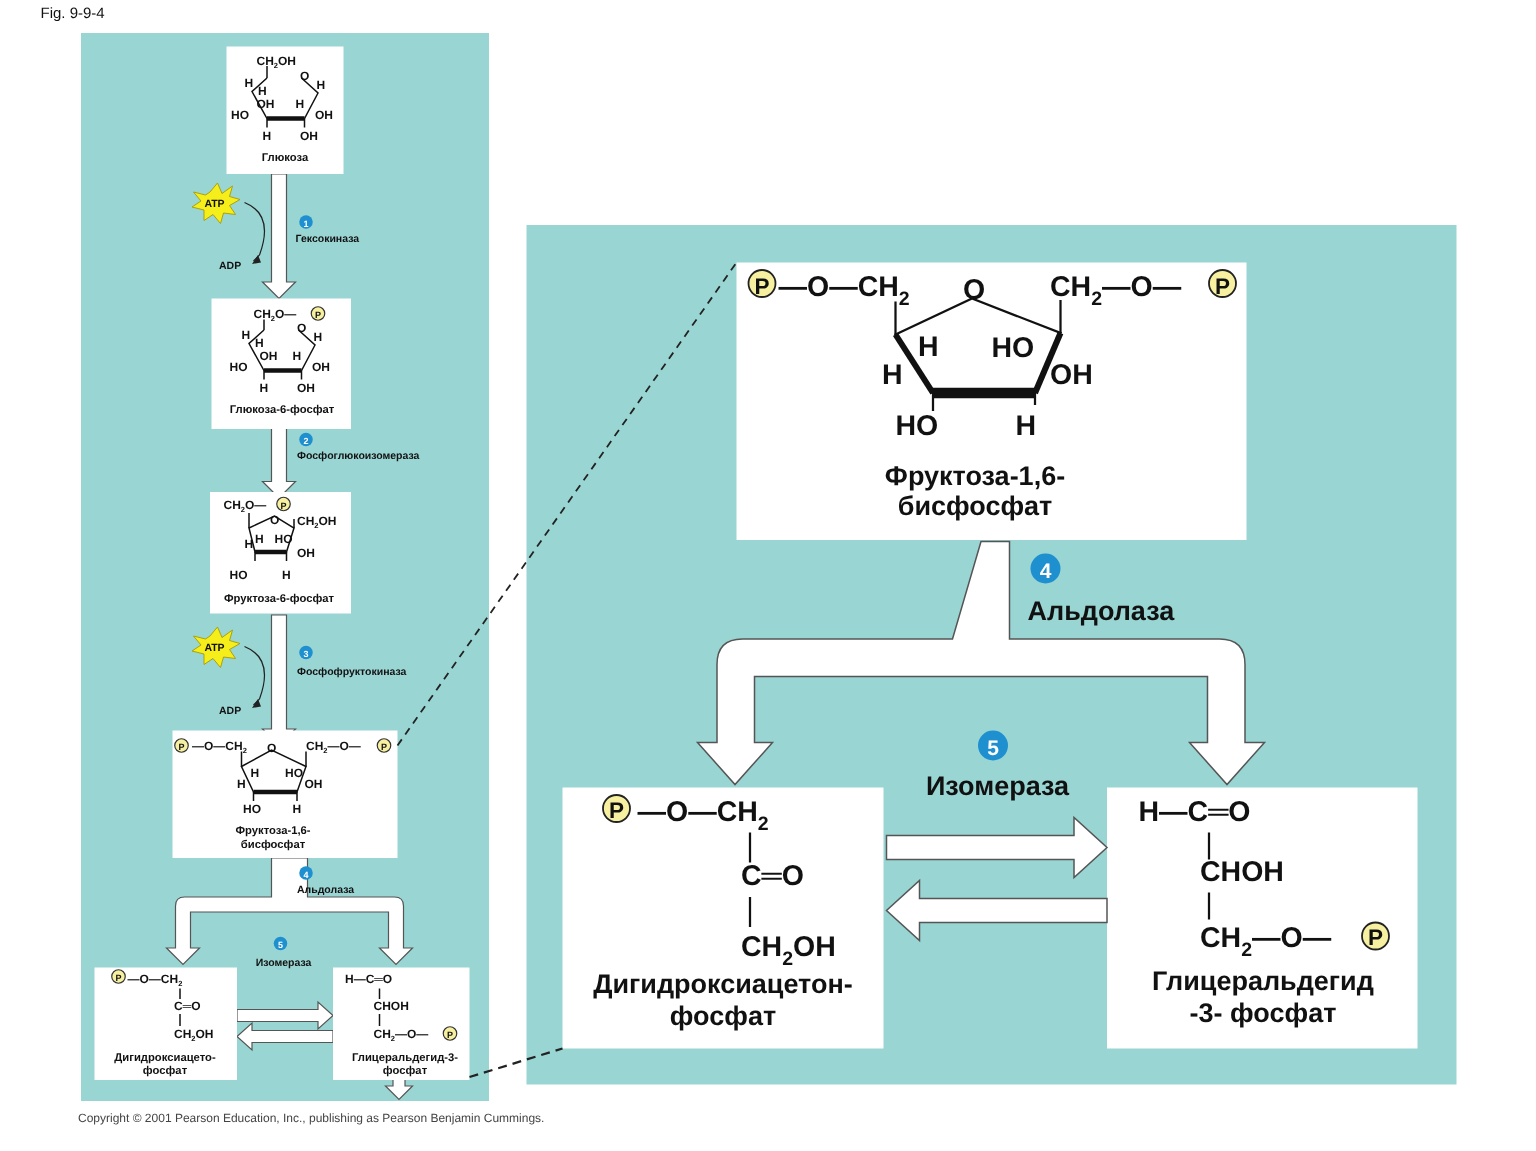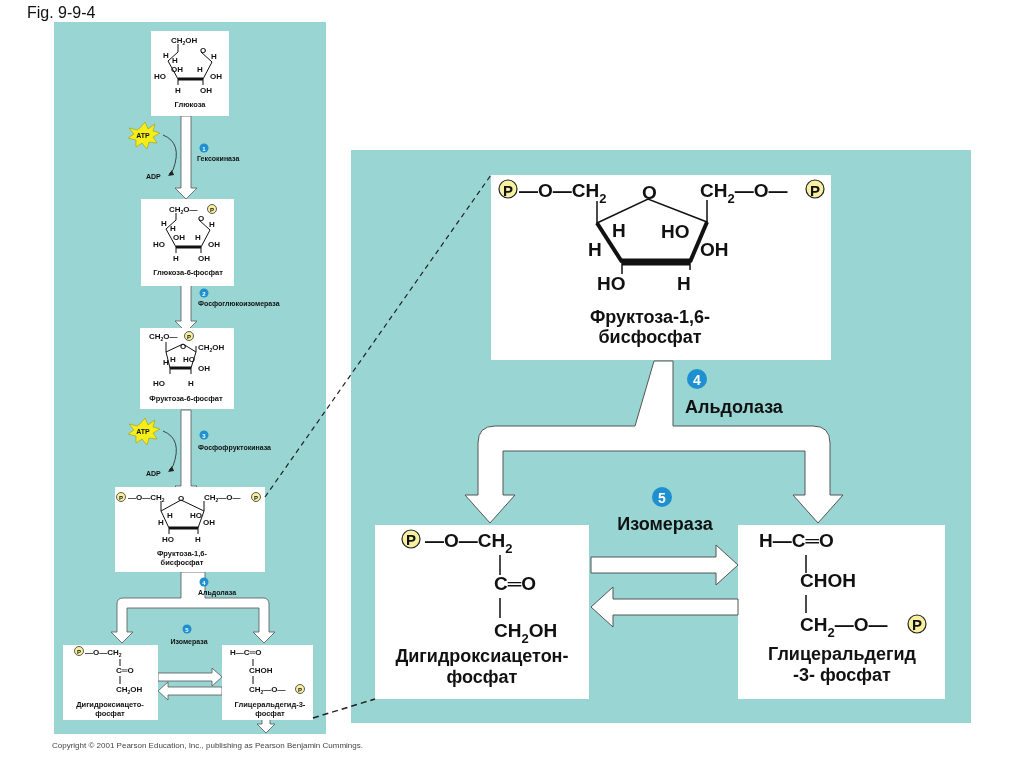--- a/index.html
+++ b/index.html
@@ -1,18 +1,18 @@
 <!DOCTYPE html>
 <html><head>
 <meta charset="utf-8">
 <style>
   html,body{margin:0;padding:0;background:#fff;}
   body{width:1024px;height:767px;position:relative;overflow:hidden;font-family:"Liberation Sans",sans-serif;color:#111;}
   .abs{position:absolute;}
-  .fig-label{left:27px;top:4px;font-size:16px;}
+  .fig-label{left:27px;top:4px;font-size:10px;}
   .panel{background:#99d5d3;}
   .copyright{left:52px;top:741px;font-size:8px;color:#444;}
   svg text{font-family:"Liberation Sans",sans-serif;font-weight:bold;fill:#111;}
 </style>
 </head>
 <body>
 
 <div class="abs fig-label">Fig. 9-9-4</div>
 
 <div class="abs panel" style="left:54px;top:22px;width:272px;height:712px;"></div>

